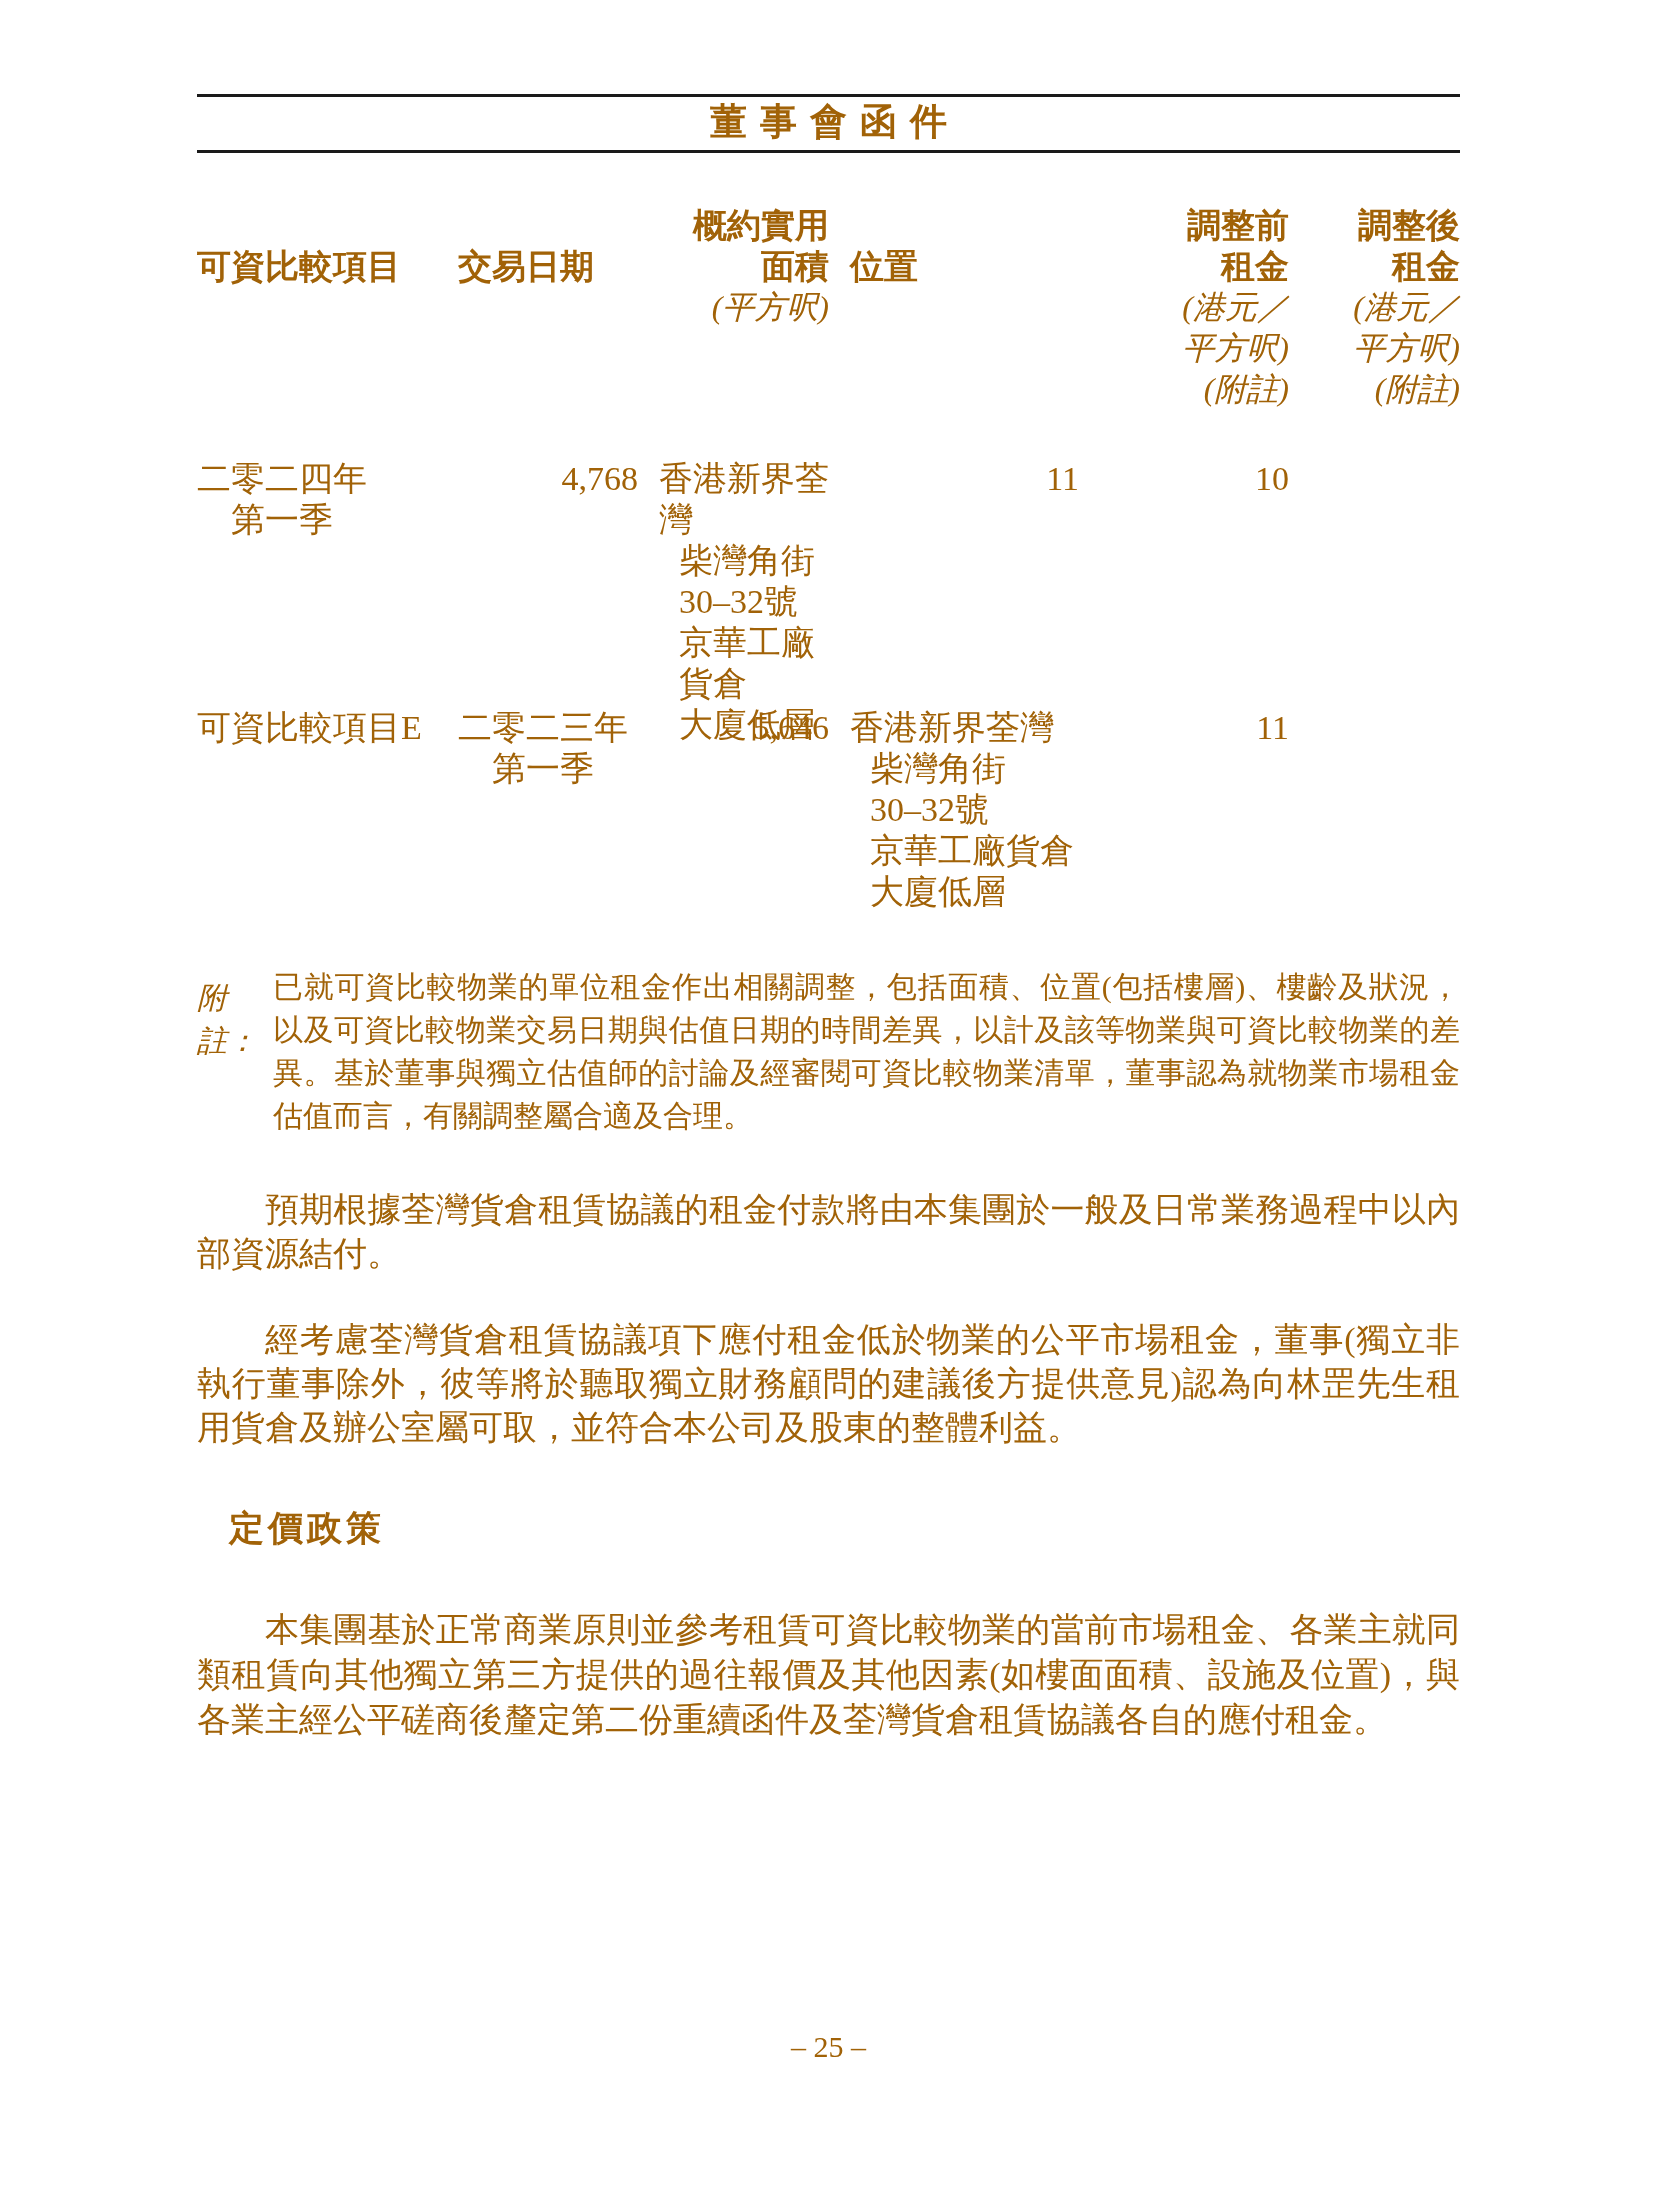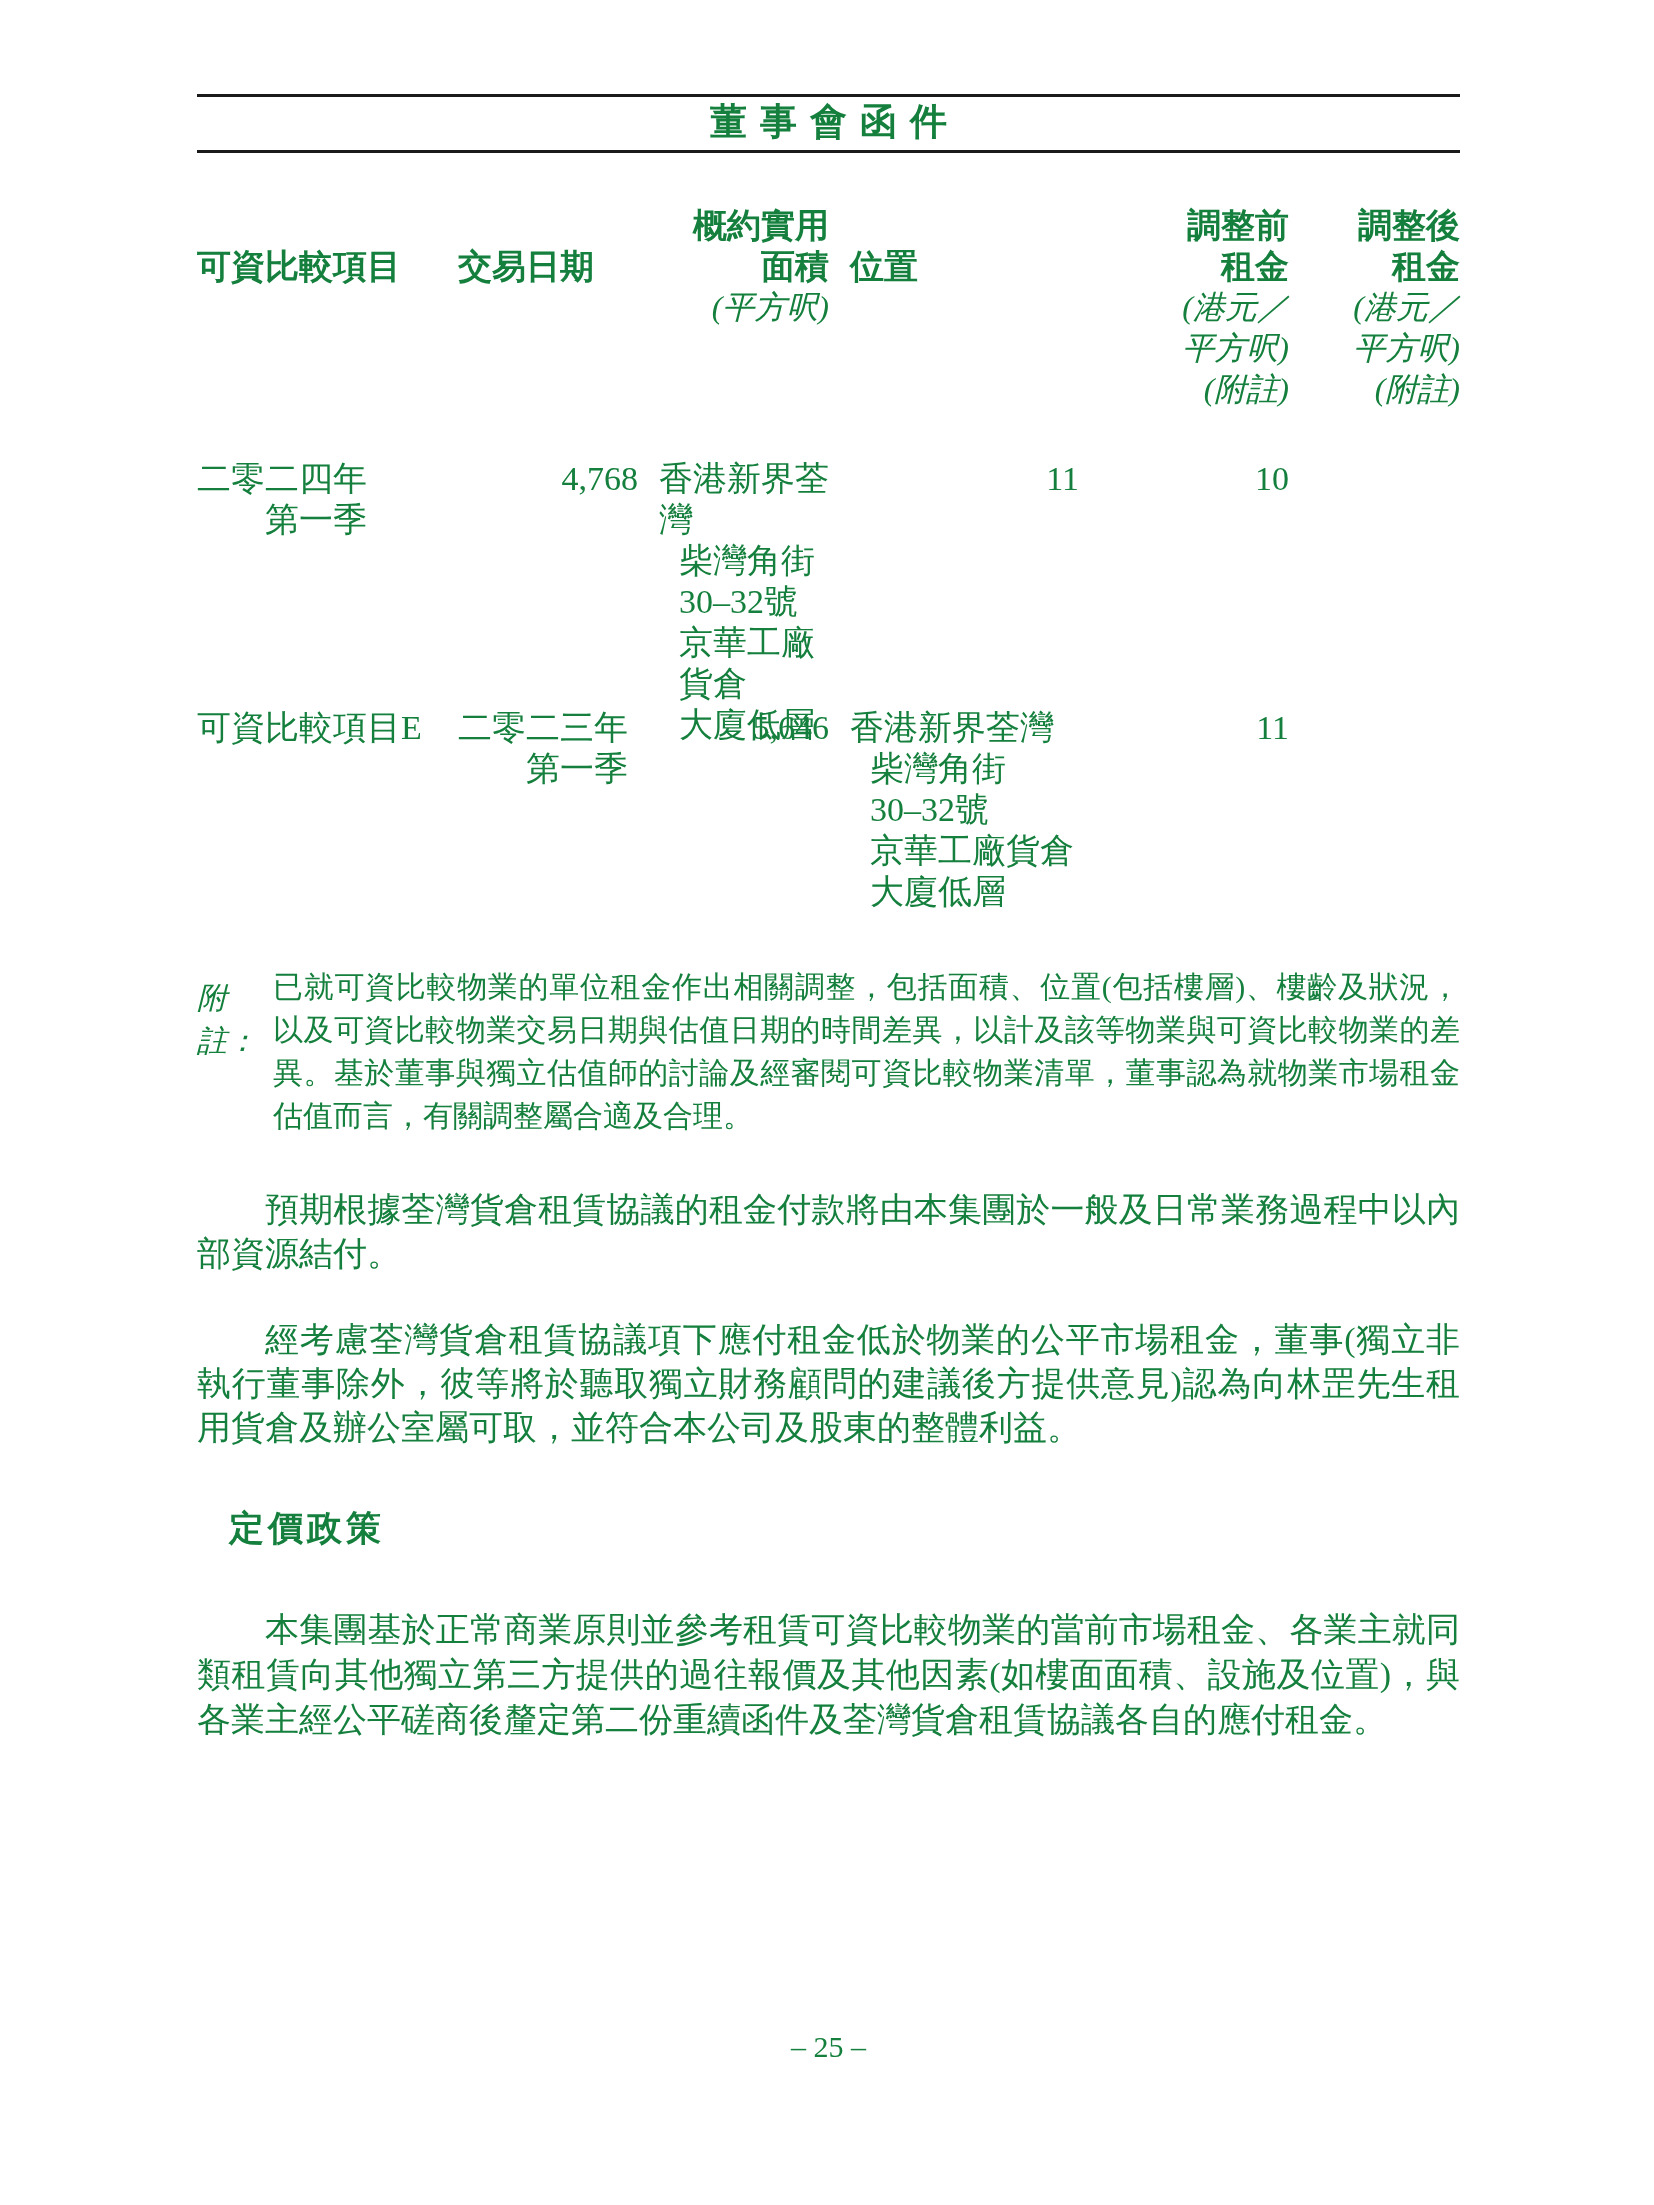--- a/index.html
+++ b/index.html
@@ -1,21 +1,21 @@
 <!DOCTYPE html>
 <html><head>
 <meta charset="utf-8">
 <style>
   html,body{margin:0;padding:0;background:#e8e8e8;}
   .page{
     position:relative;
     width:1654px;height:2205px;
     margin:0 auto;
     background:#ffffff;
-    color:#15803d;
+    color:#a16207;
     font-family:"Liberation Serif","DejaVu Serif",serif;
     overflow:hidden;
   }
   .content{position:absolute;left:197px;top:0;width:1263px;height:100%;}
   .content>*{position:absolute;left:0;right:0;margin:0;}
 
   .rule{height:3px;background:#1a1a1a;}
   .rule-top{top:94px;}
   .rule-bottom{top:150px;}
   .doc-title{
@@ -29,21 +29,21 @@
   .thead{top:205px;font-size:34px;}
   .thead .hb{font-weight:bold;line-height:41px;}
   .thead .hi{font-style:italic;font-size:32px;line-height:41px;}
   .pad1{padding-top:41px;}
   .right{text-align:right;}
   .c4pad{padding-left:21px;}
 
   .trow{font-size:34px;line-height:41px;}
   .trow-d{top:458px;}
   .trow-e{top:707px;}
-  .date-block{display:inline-block;text-align:right;}
+  .date-block{display:inline-block;text-align:center;}
   .loc-indent{padding-left:20px;}
 
   
   .note{top:965px;display:flex;font-size:30px;line-height:43px;}
   .note-label{width:76px;flex:none;font-style:italic;margin-top:11px;}
   .note-body{flex:1;text-align:justify;text-justify:inter-ideograph;}
 
   
   .para{
     font-size:34px;line-height:44px;

